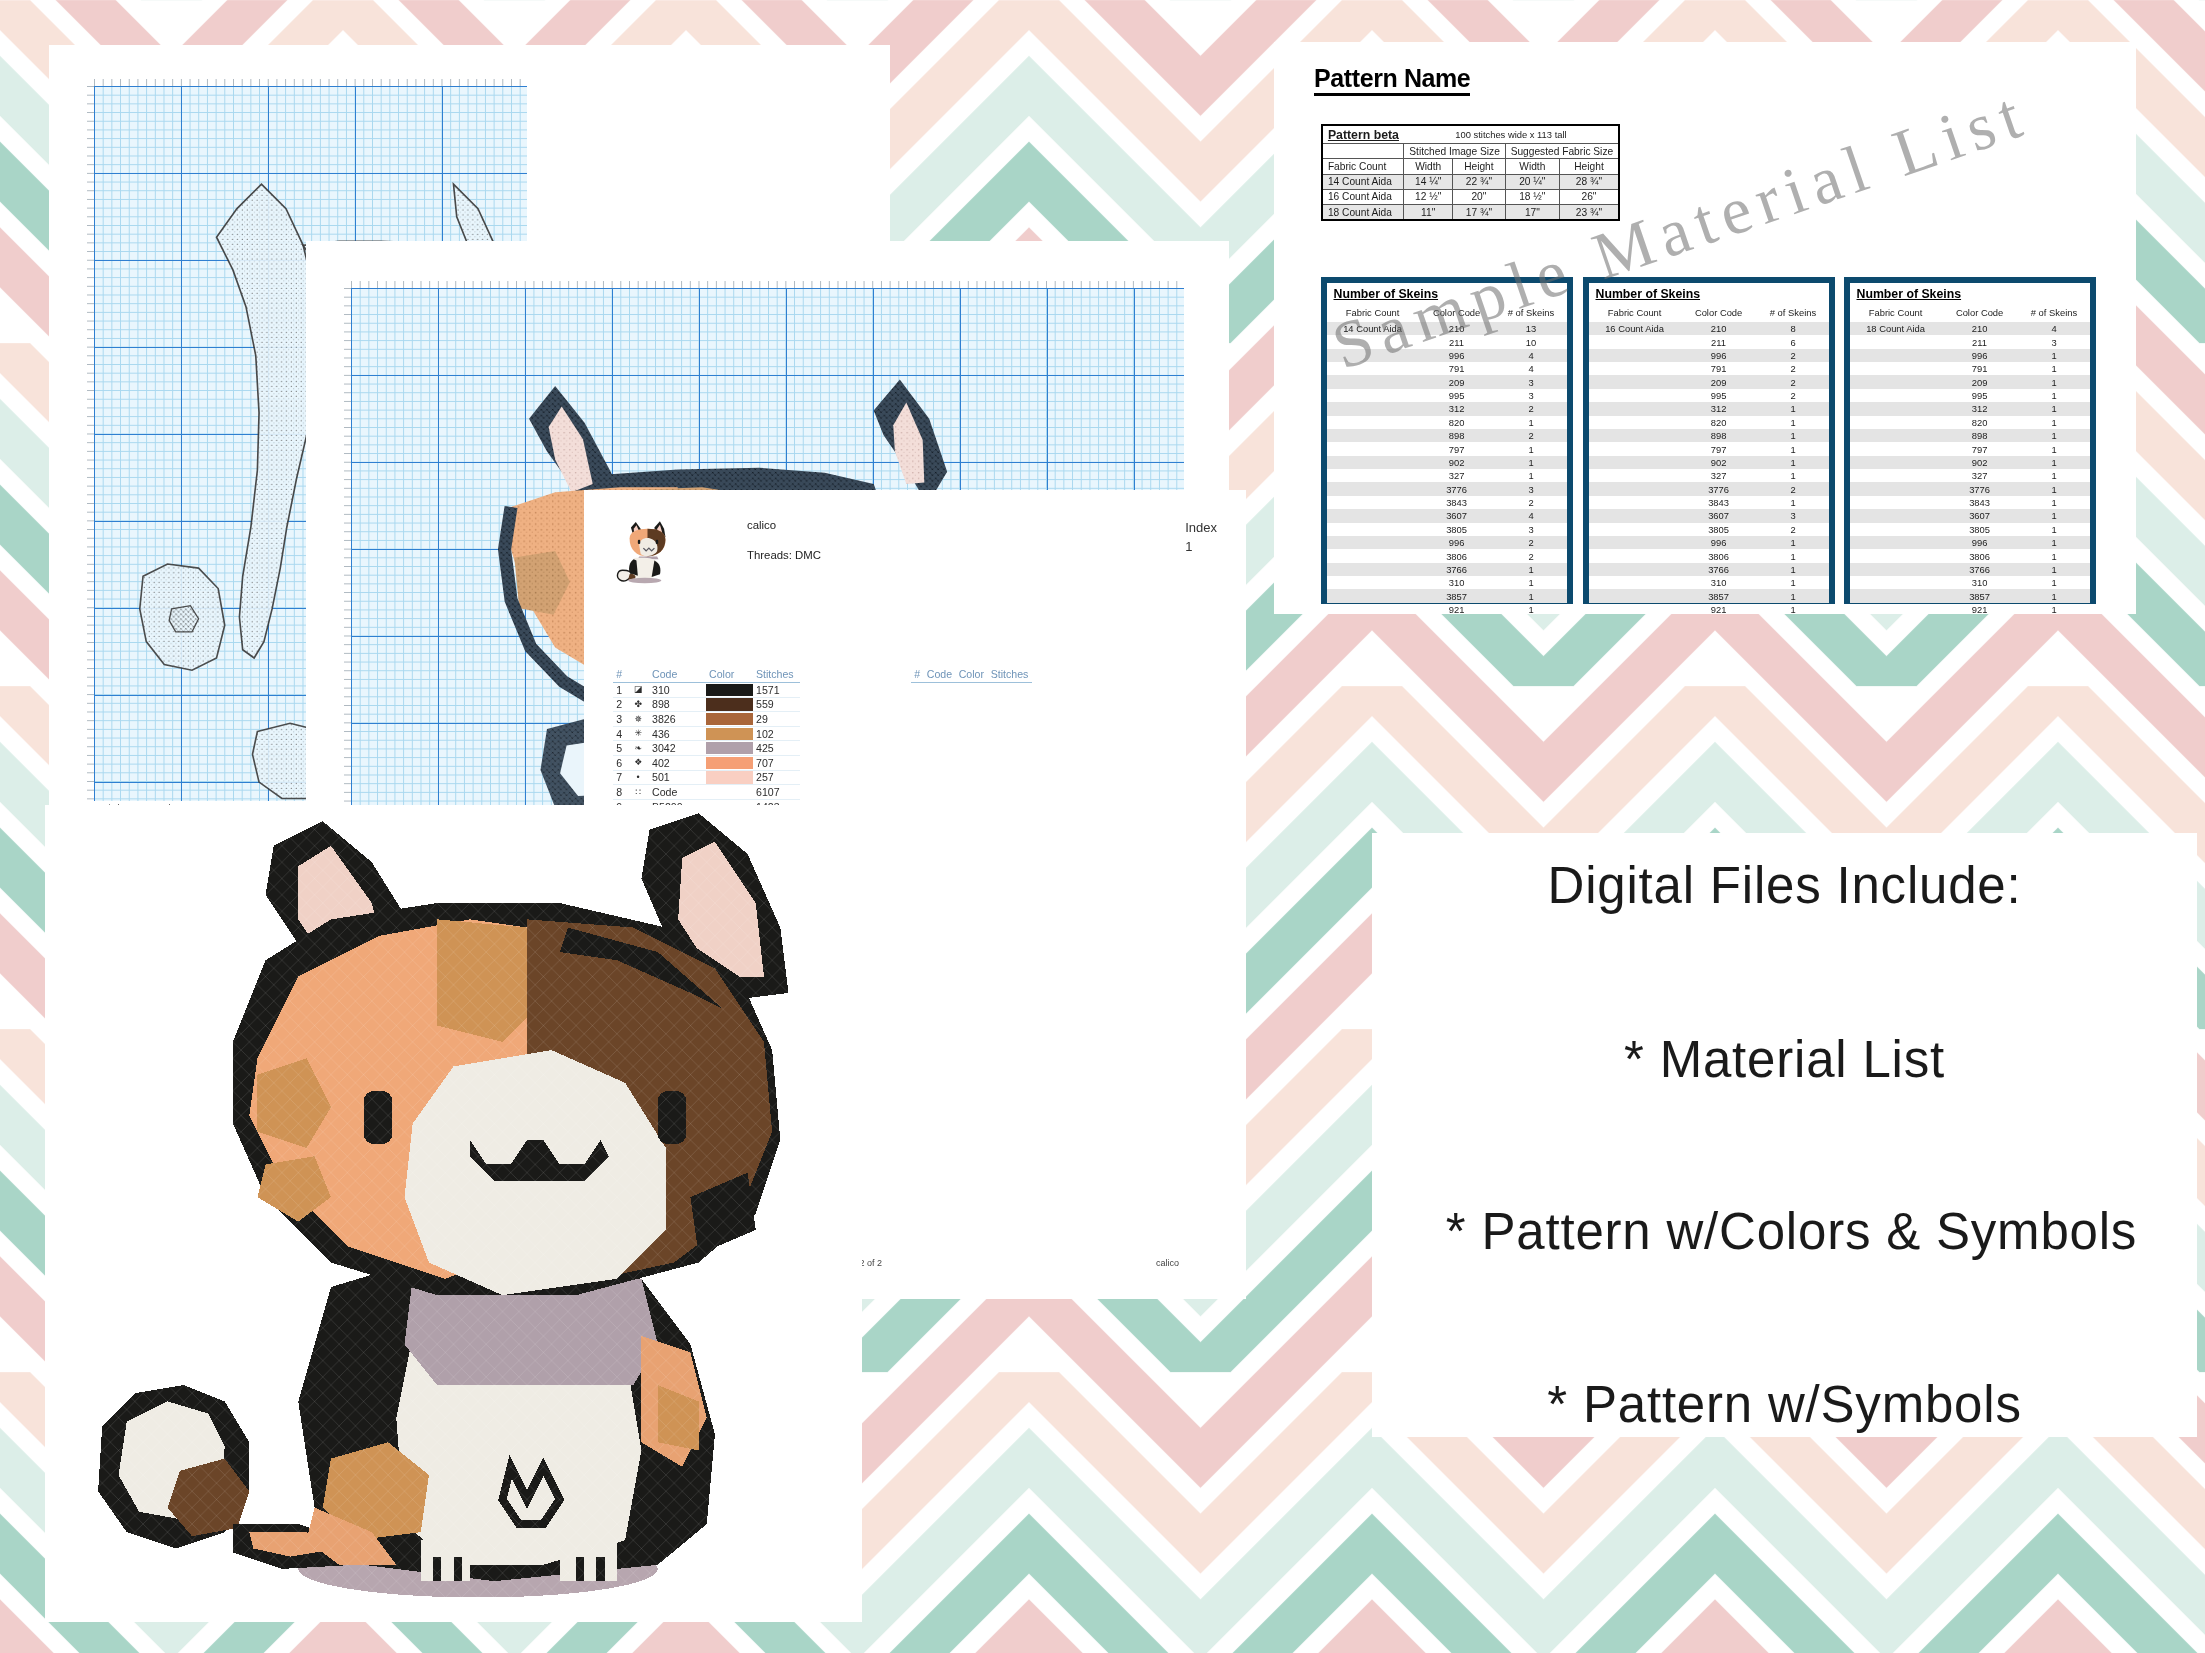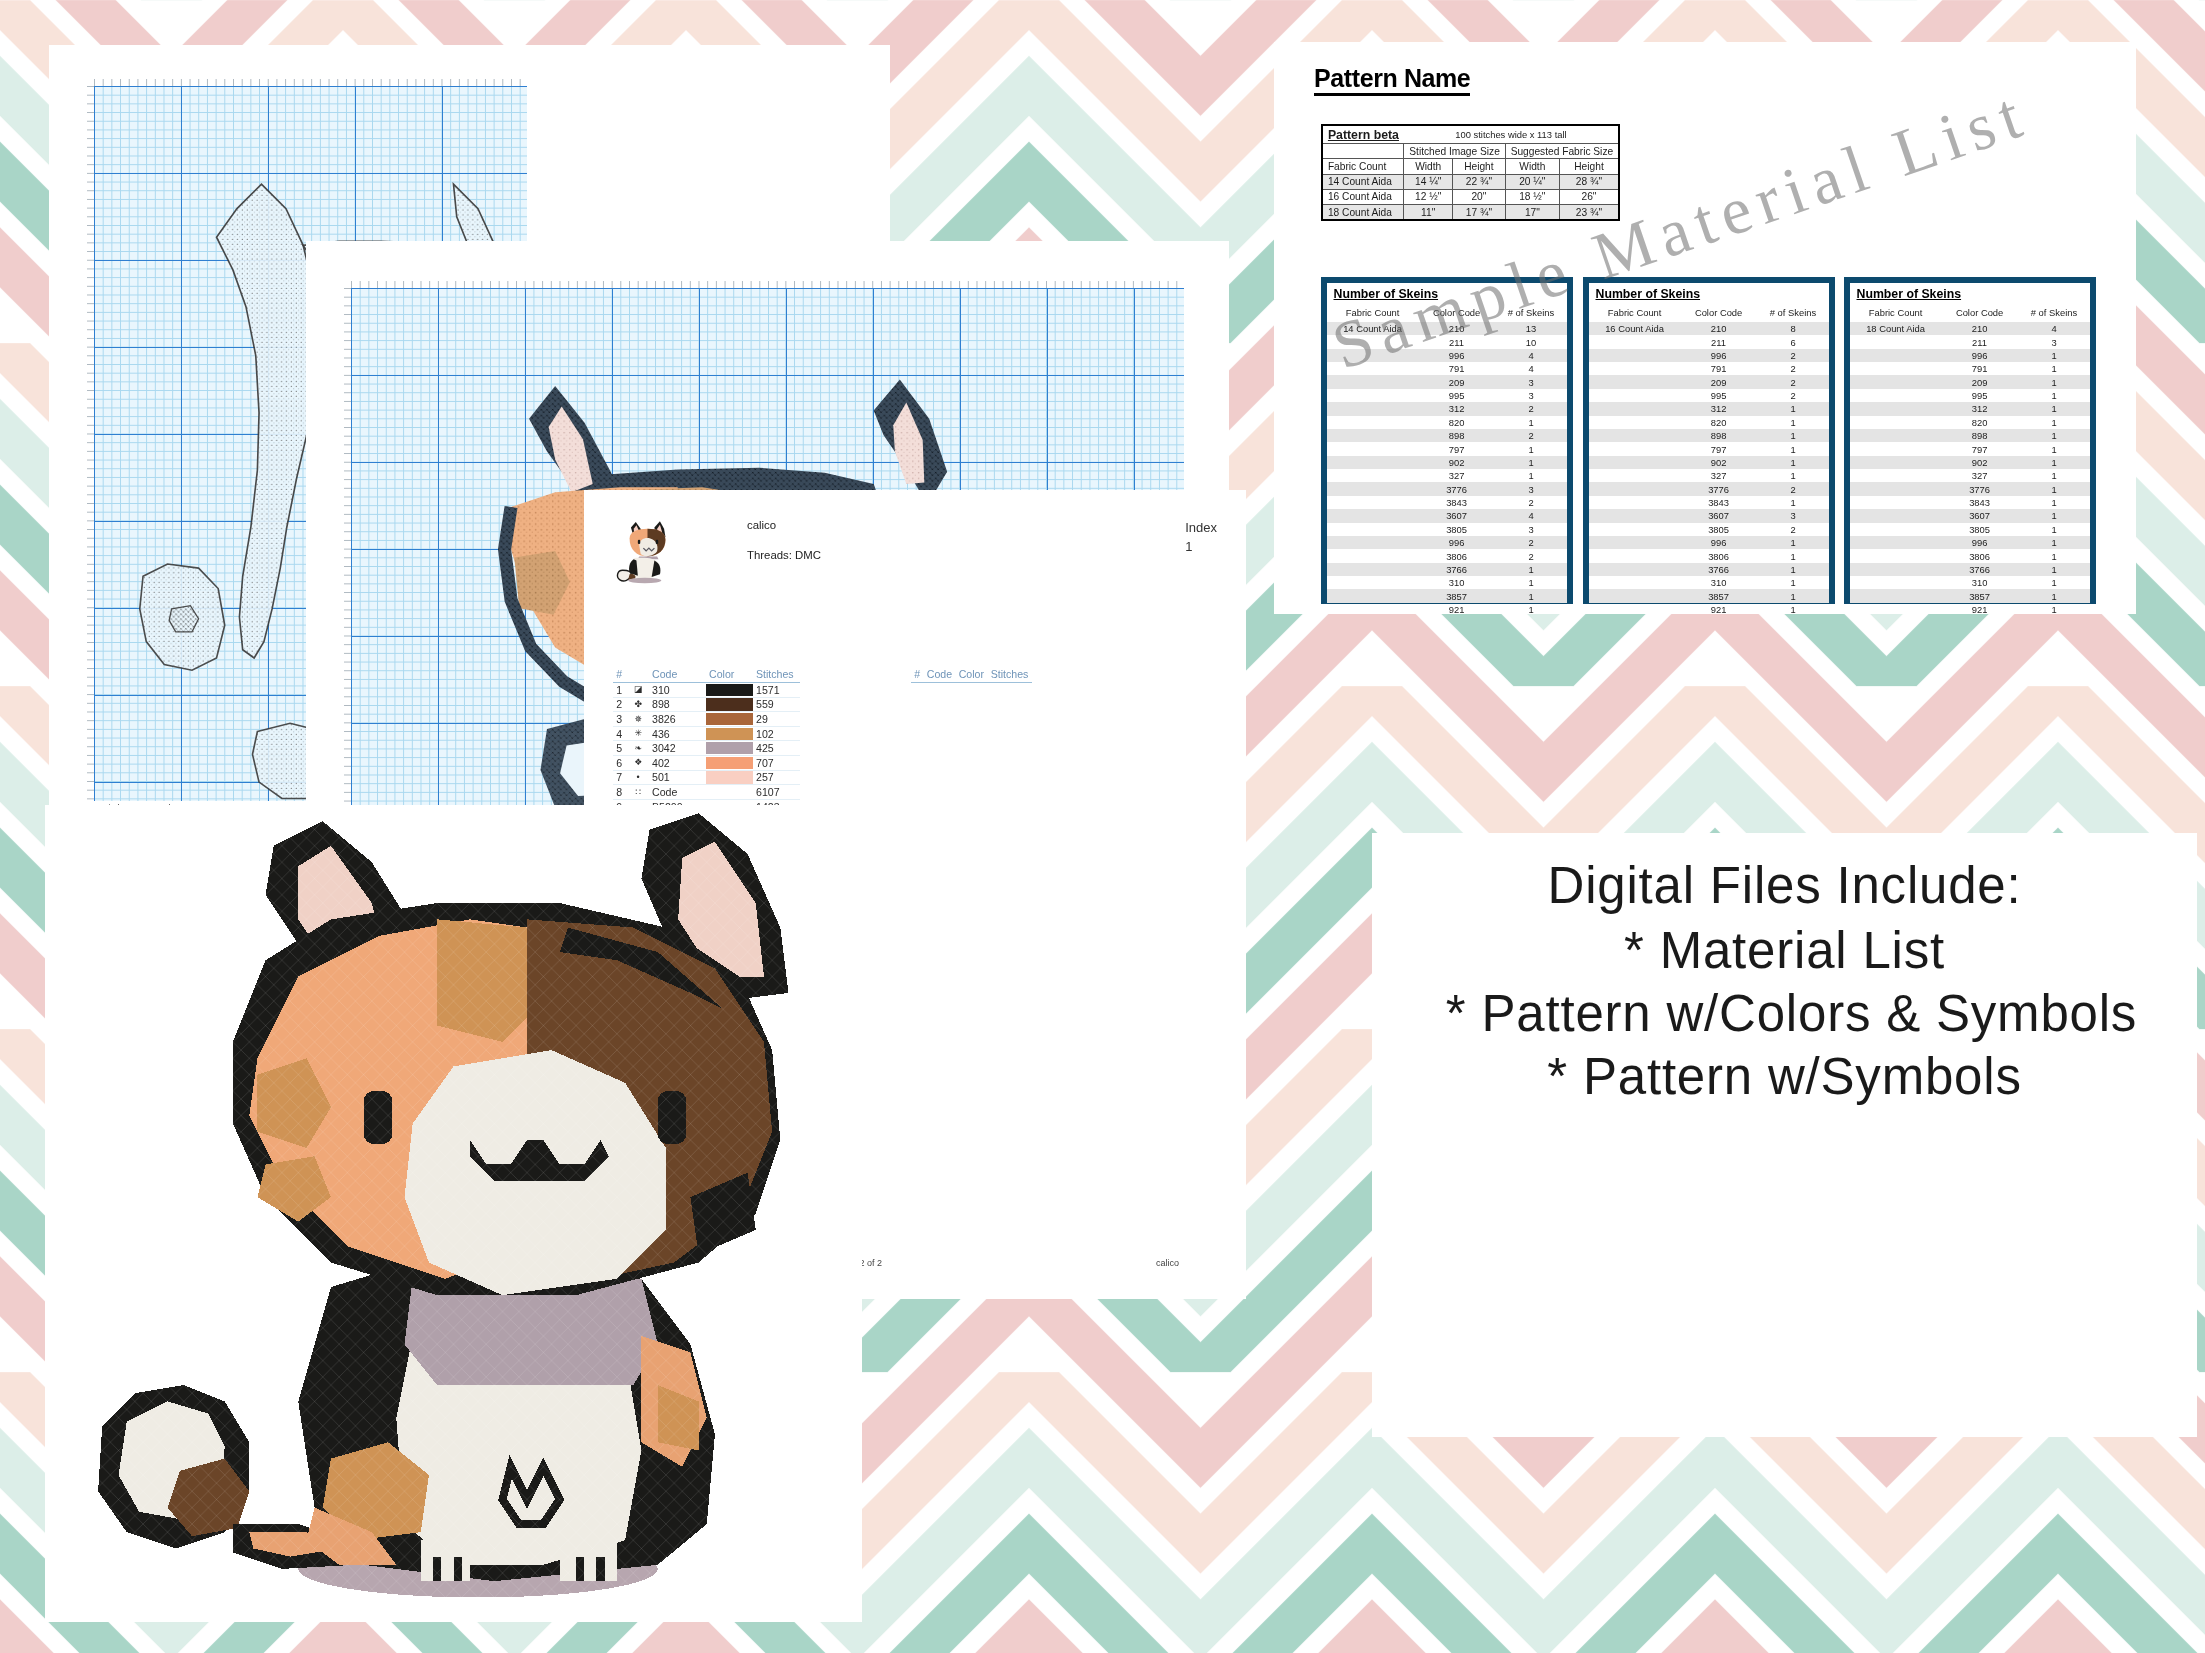--- a/index.html
+++ b/index.html
@@ -132,21 +132,21 @@
     font-size: 67px; color: rgba(110,110,110,.55);
     transform: rotate(-19deg); transform-origin: left top;
     letter-spacing: 8.2px; white-space: nowrap; pointer-events: none;
   }
 
   
   #card-cat { left: 45px; top: 805px; width: 817px; height: 817px; }
 
   
   #card-files { left: 1372px; top: 833px; width: 825px; height: 604px;
-    display: flex; flex-direction: column; align-items: center; justify-content: flex-start;
+    display: flex; flex-direction: column; align-items: center; justify-content: space-between;
     padding-top: 19.6px;
   }
   #card-files .line {
     font-family: "Liberation Sans", sans-serif;
     font-weight: 300; font-size: 51px; color: #1a1a1a;
     letter-spacing: 0.8px; line-height: 1.28; text-align: center;
     white-space: nowrap;
   }
   #card-files .line.wrap { white-space: normal; line-height: 1.2; }
 </style>

